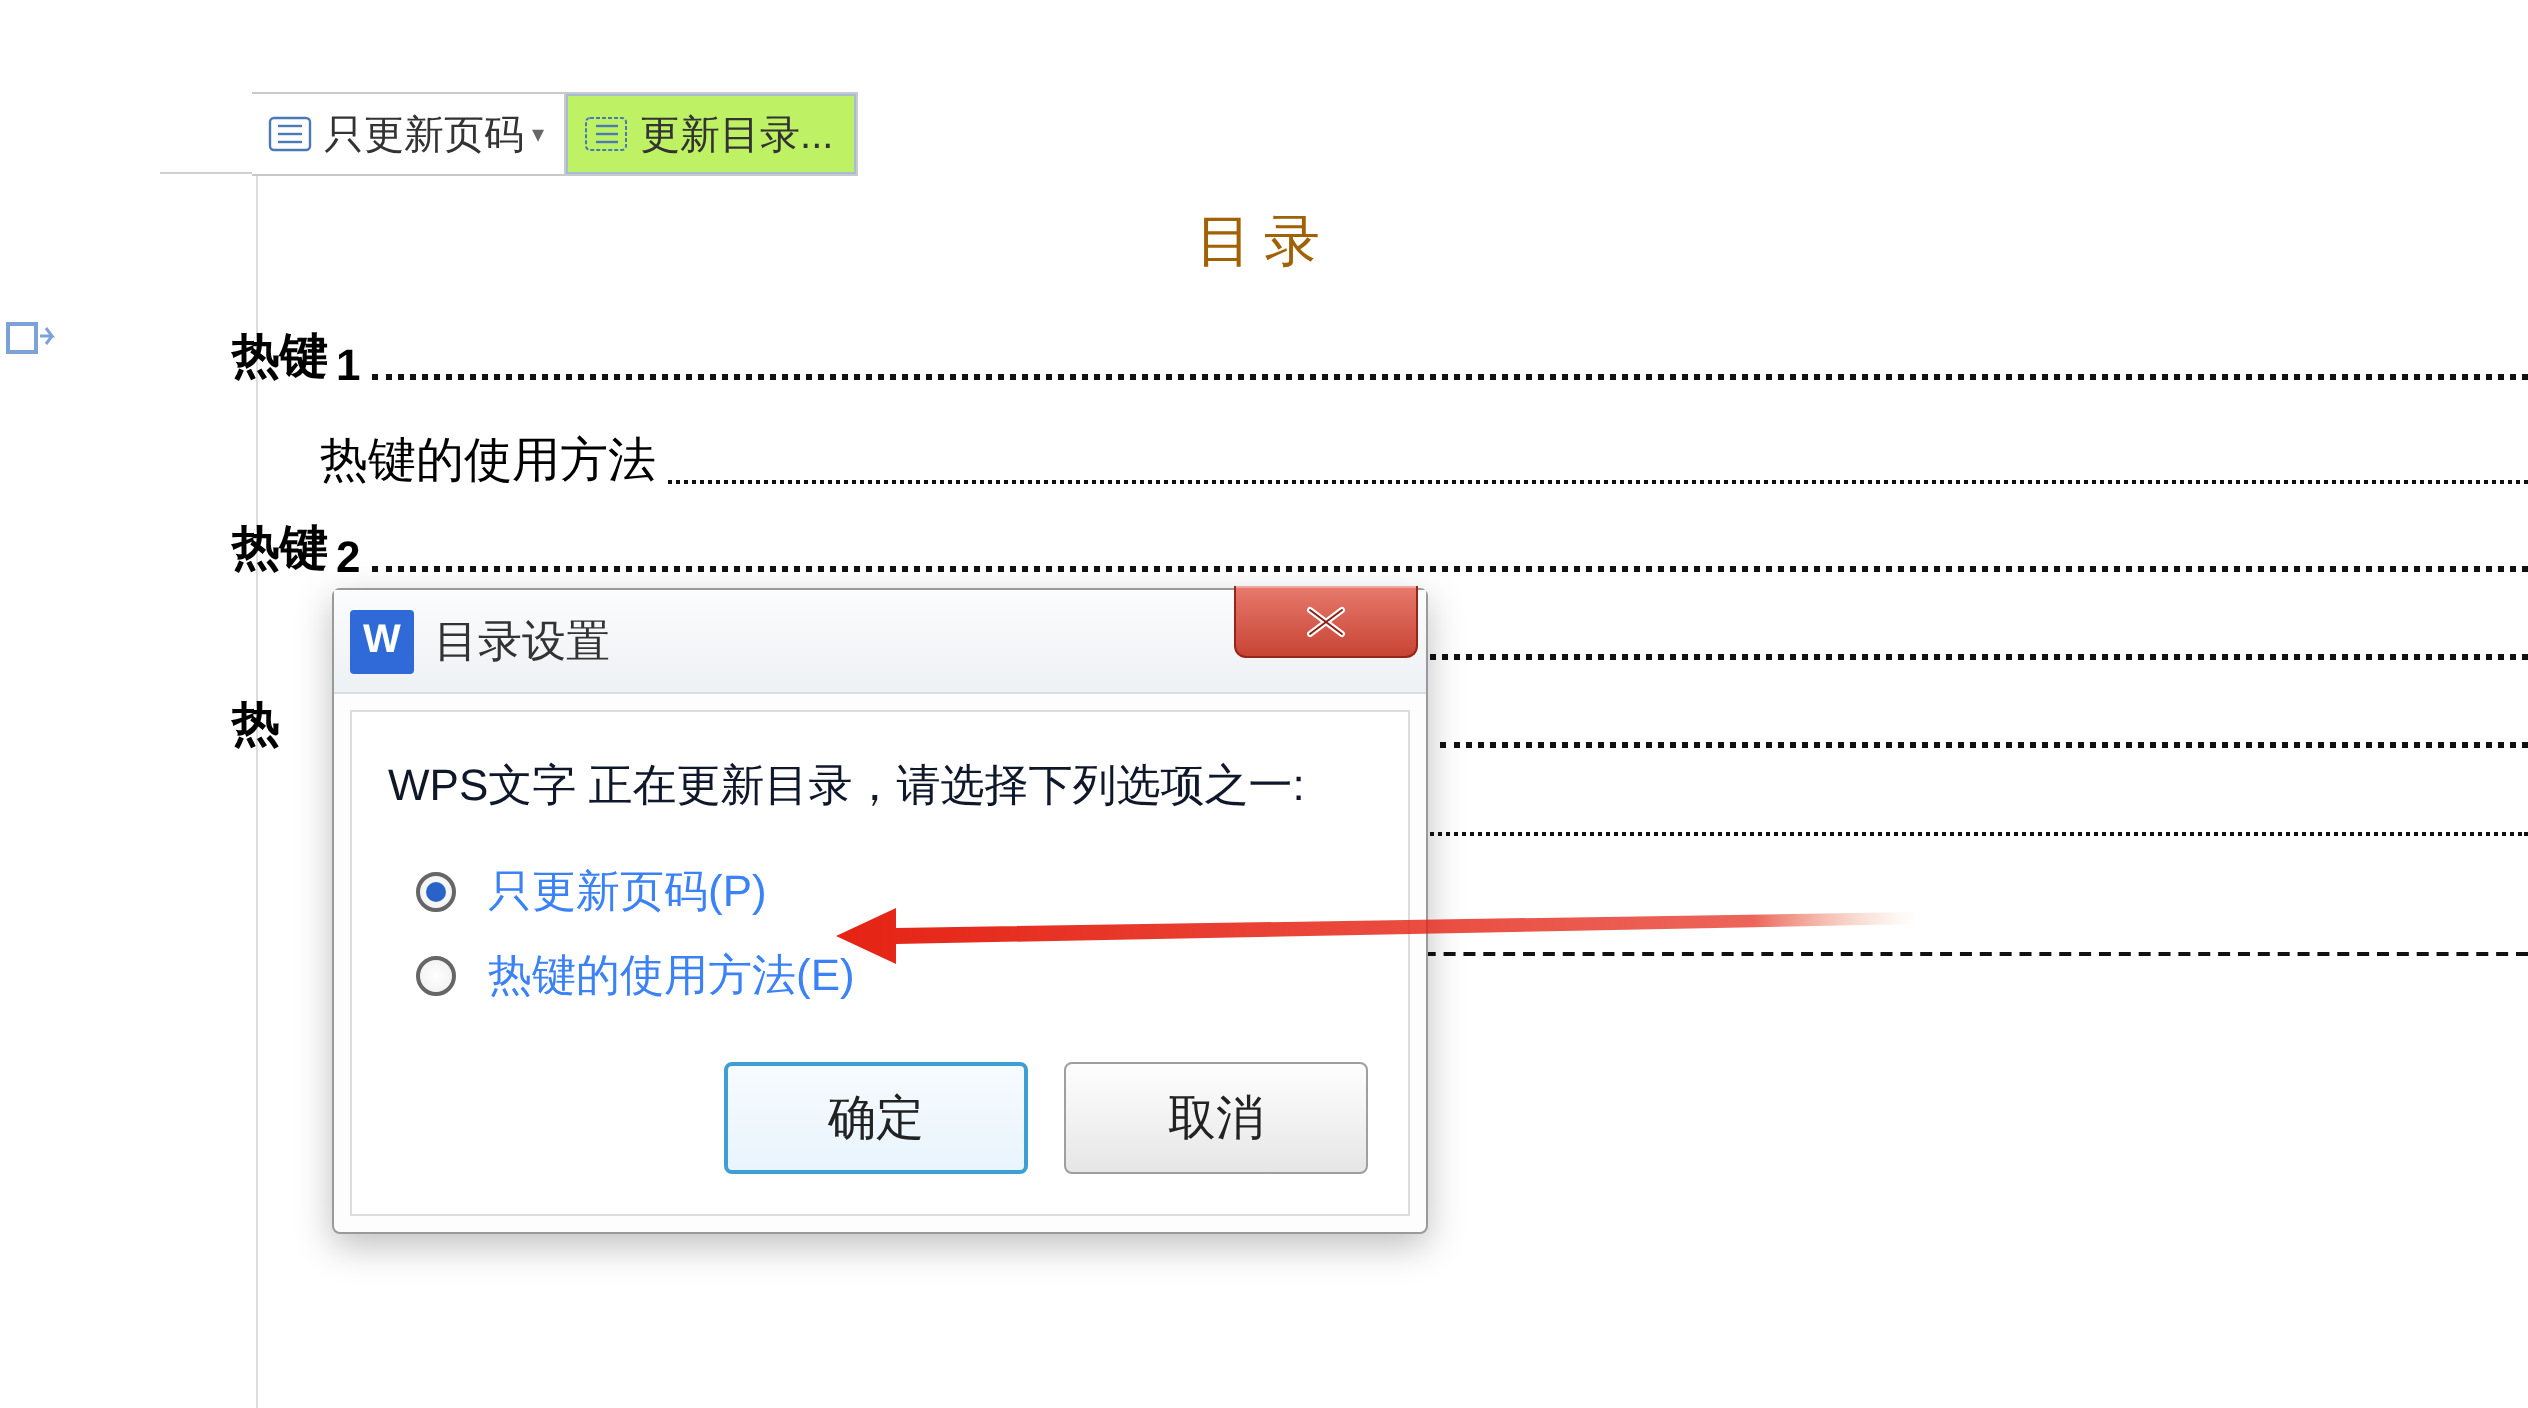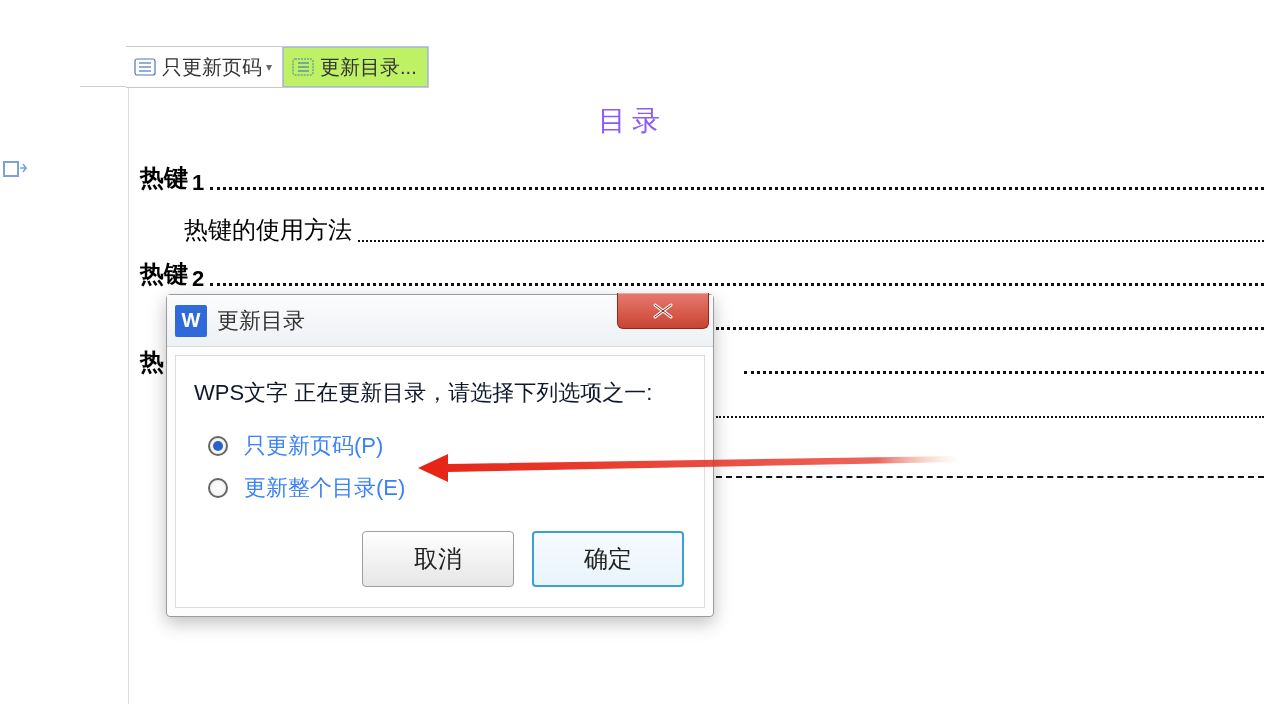--- a/index.html
+++ b/index.html
@@ -74,25 +74,25 @@
       color: #666;
     }
     .doc-title {
       position: absolute;
       left: 0;
       top: 102px;
       width: 1264px;
       text-align: center;
       font-size: 28px;
       letter-spacing: 6px;
-      color: #8b5cf6;
+      color: #a16207;
     }
     .toc-entries {
       position: absolute;
-      left: 136px;
+      left: 112px;
       top: 152px;
       right: 0;
     }
     .toc-row {
       display: flex;
       align-items: flex-end;
       white-space: nowrap;
       height: 44px;
       position: relative;
     }
@@ -325,44 +325,44 @@
     <span class="toc-leader"></span>
   </div>
   <div class="toc-row r6">
     <span class="toc-leader"></span>
   </div>
 </div>
 
 <div class="dialog">
   <div class="dlg-titlebar">
     <div class="dlg-appicon">W</div>
-    <div class="dlg-title">更新目录</div>
+    <div class="dlg-title">目录设置</div>
     <div class="dlg-close">
       <svg viewBox="0 0 28 20">
         <path d="M6 4 L22 16 M22 4 L6 16" stroke="#fff" stroke-width="3" stroke-linecap="round"></path>
         <path d="M6 4 L22 16 M22 4 L6 16" stroke="#8a2016" stroke-width="1" stroke-linecap="round"></path>
       </svg>
     </div>
   </div>
   <div class="dlg-body">
     <div class="dlg-msg">WPS文字 正在更新目录，请选择下列选项之一:</div>
     <div class="radio-row">
       <span class="radio checked"></span>
       <span>只更新页码(P)</span>
     </div>
     <div class="radio-row">
       <span class="radio"></span>
-      <span>更新整个目录(E)</span>
+      <span>热键的使用方法(E)</span>
     </div>
     <div class="dlg-buttons">
+      <div class="dlg-btn primary">
+        <span>确定</span>
+      </div>
       <div class="dlg-btn">
         <span>取消</span>
-      </div>
-      <div class="dlg-btn primary">
-        <span>确定</span>
       </div>
     </div>
   </div>
 </div>
 
 <svg class="arrow-svg" viewBox="0 0 540 52">
   <defs>
     <linearGradient id="fade" x1="0" y1="0" x2="1" y2="0">
       <stop offset="0%" stop-color="#e52314" stop-opacity="1"></stop>
       <stop offset="85%" stop-color="#e52314" stop-opacity="0.7"></stop>

